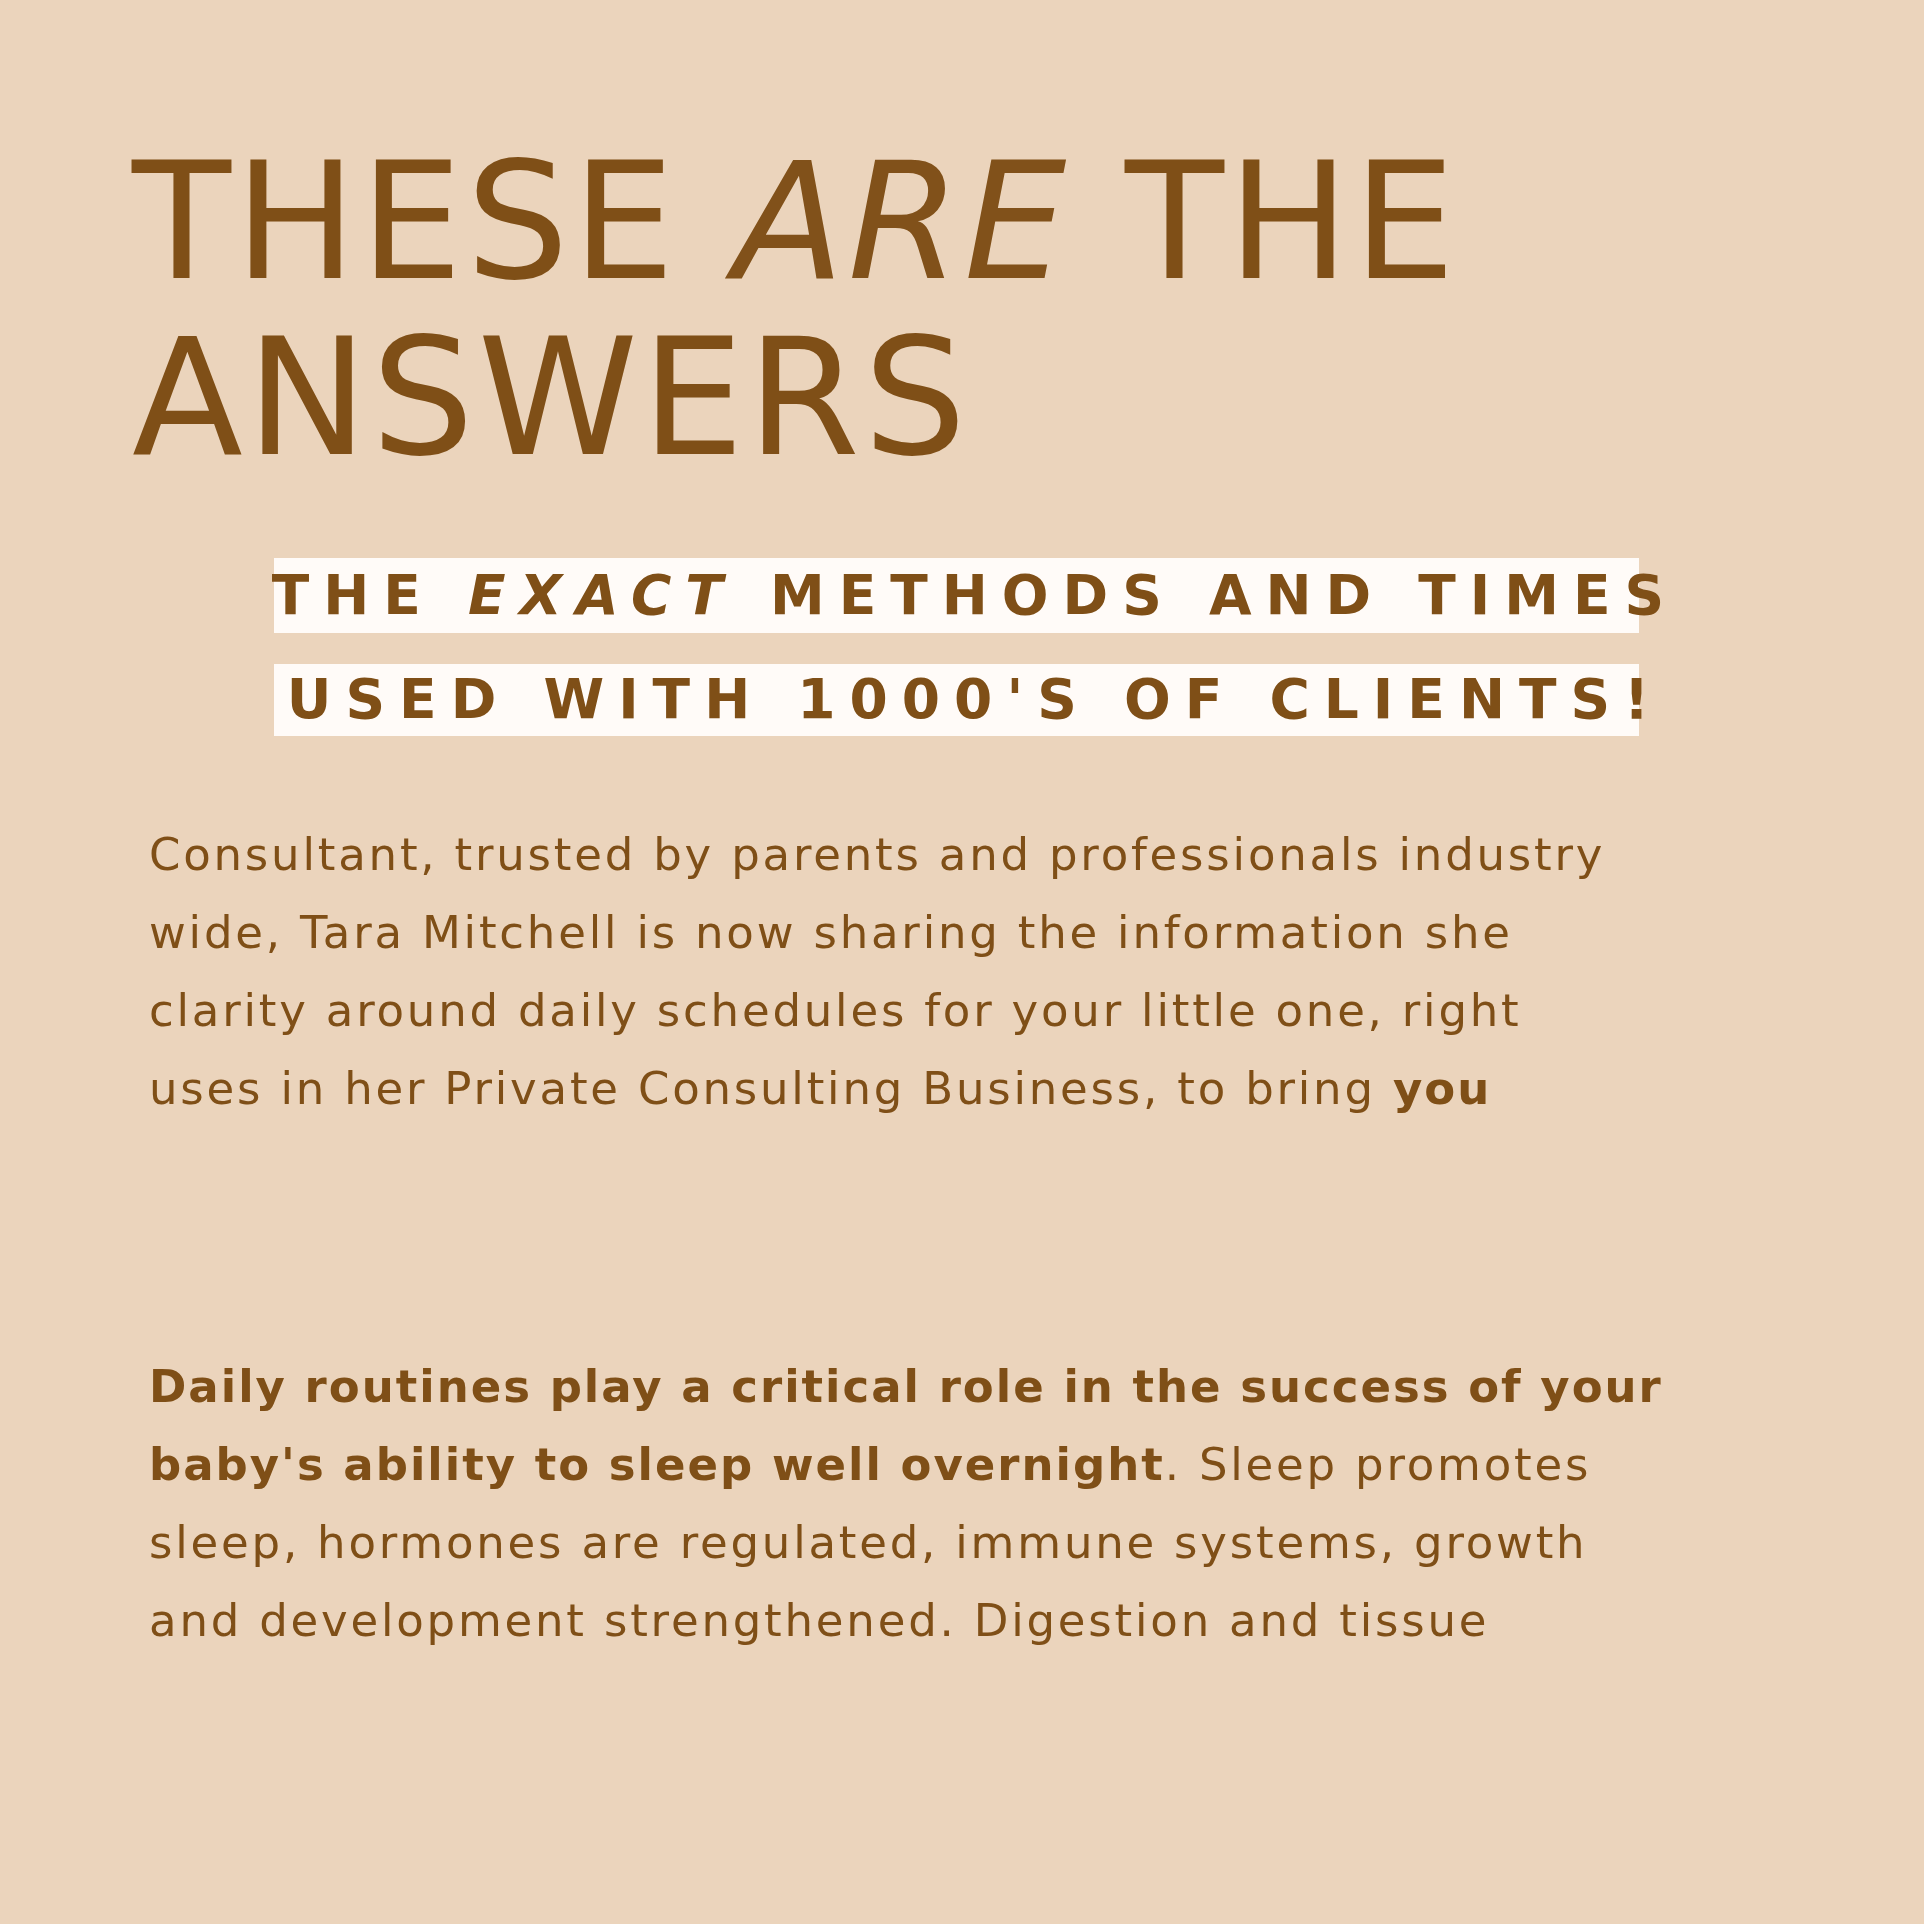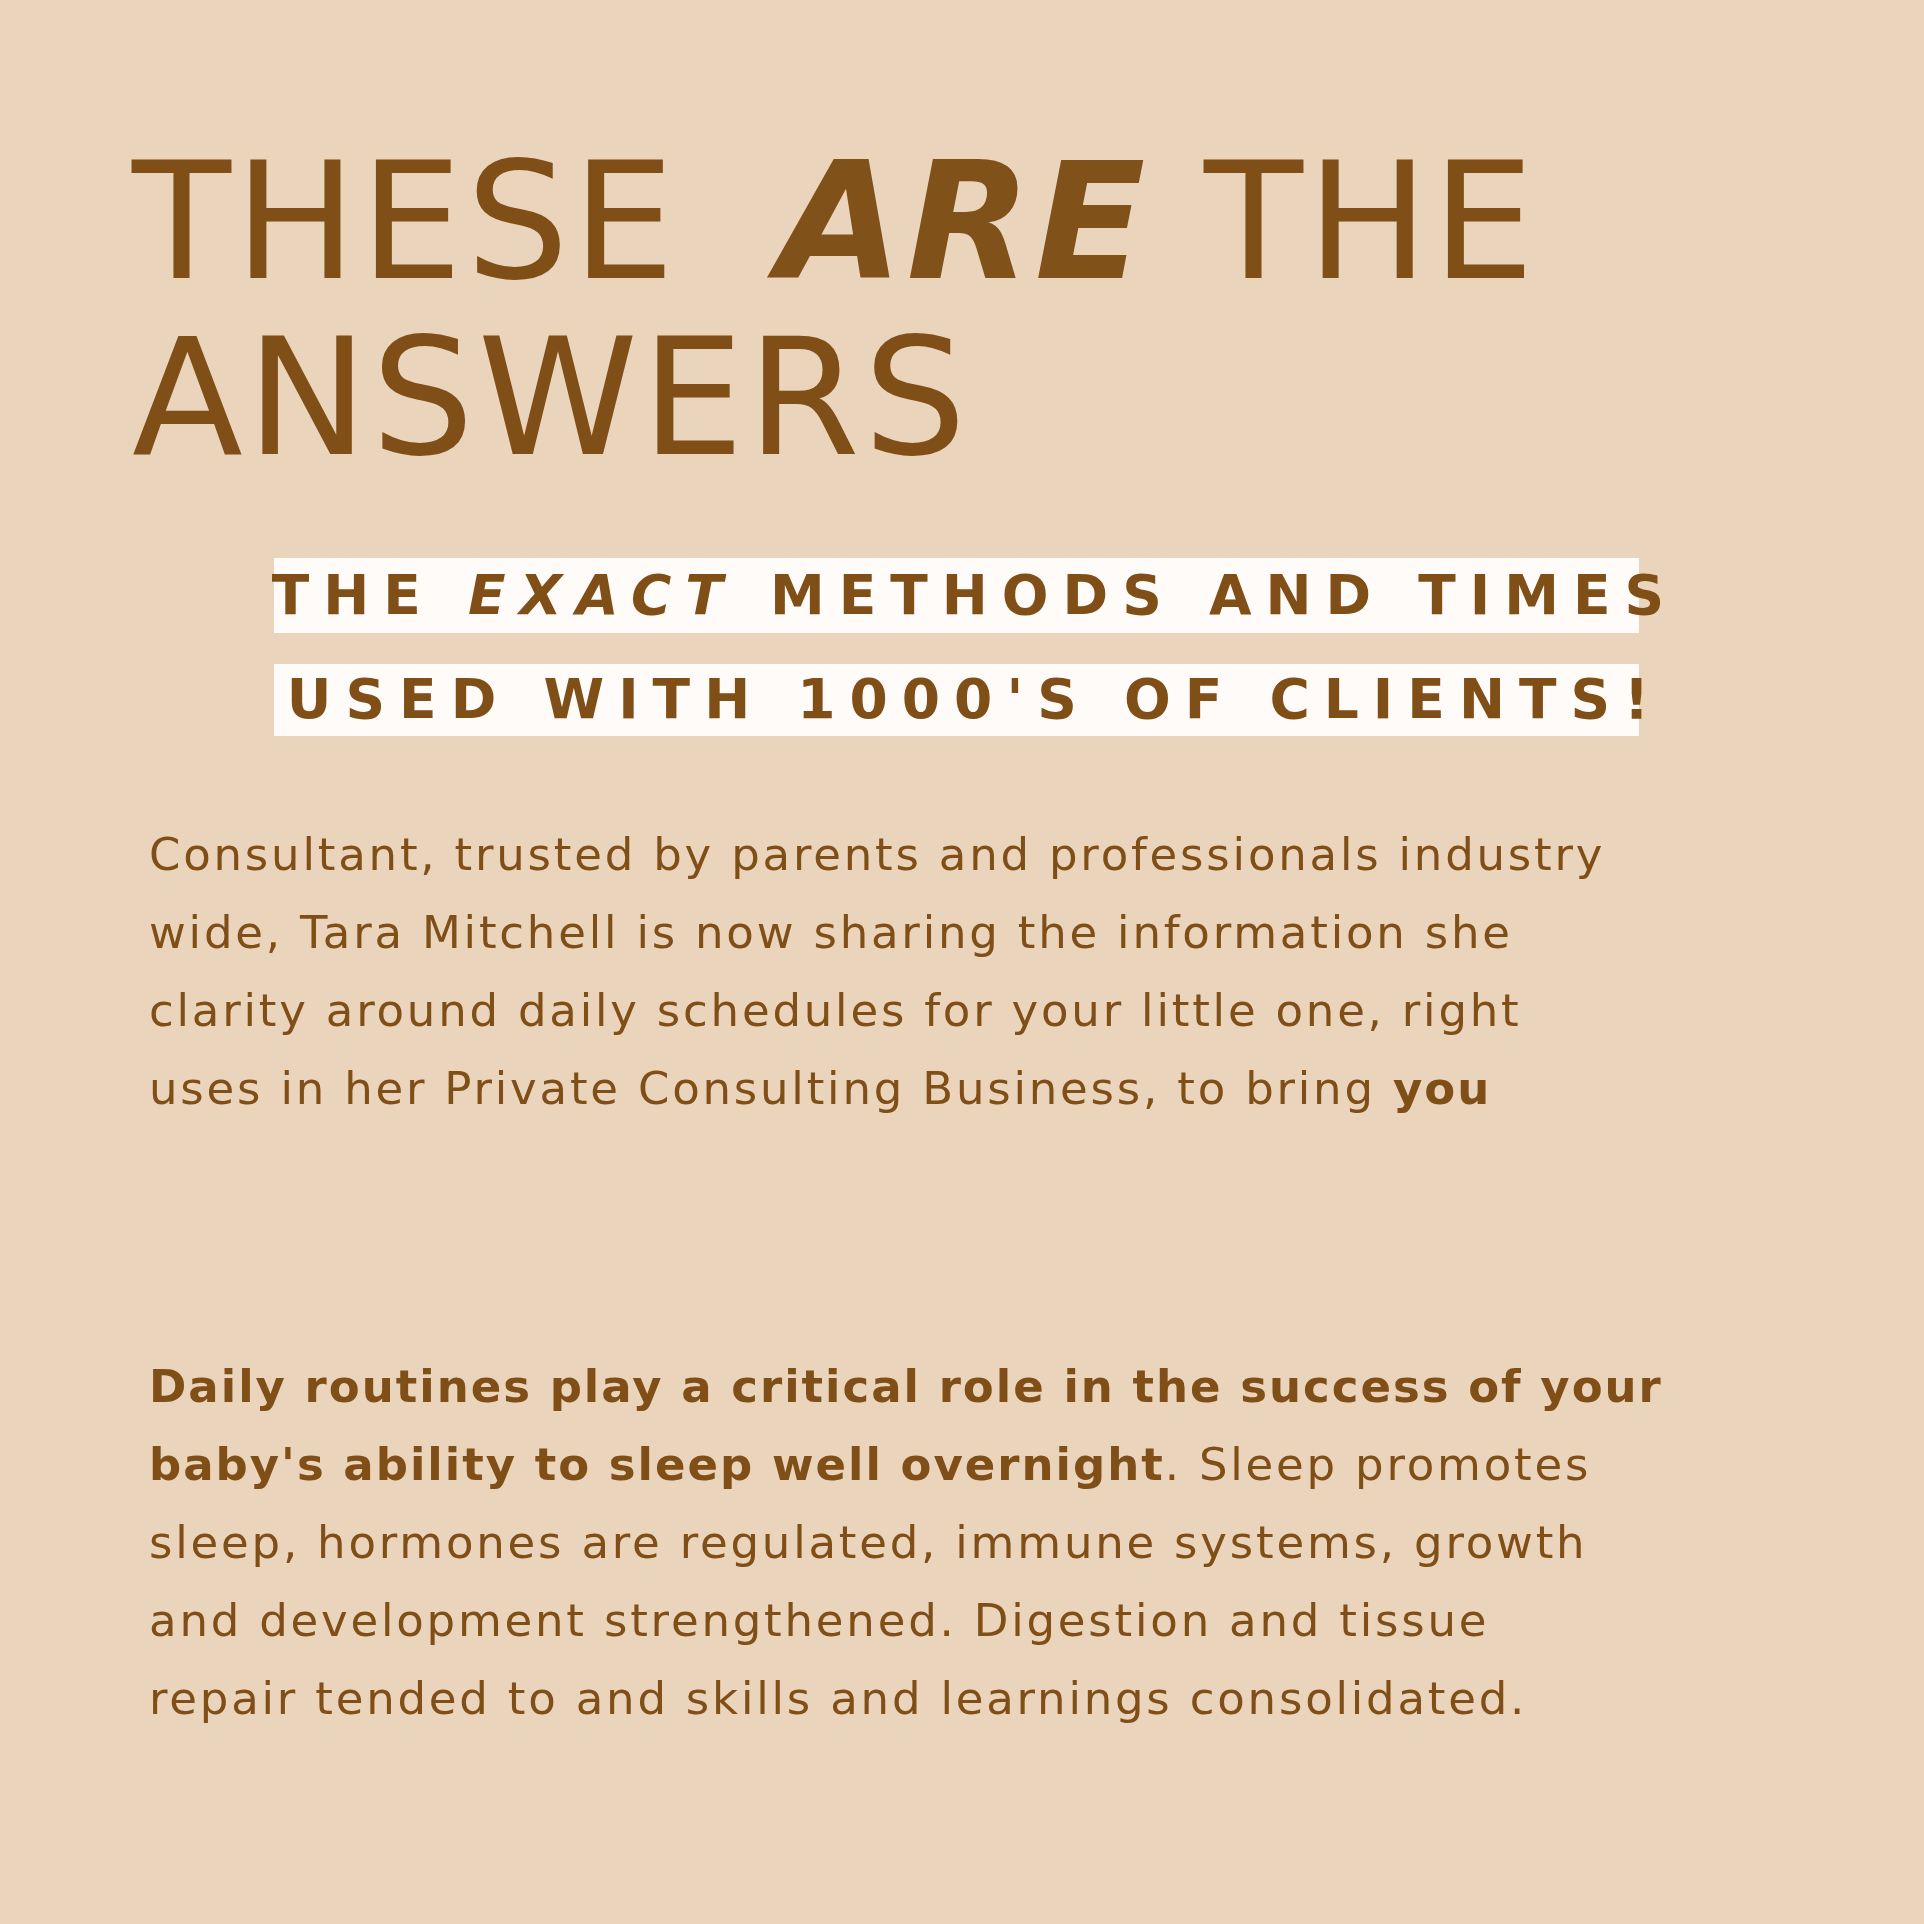--- a/index.html
+++ b/index.html
@@ -24,25 +24,24 @@
       font-weight: 400;
       font-size: 162px;
       line-height: 176px;
       letter-spacing: 3.6px;
       color: #7f4f17;
       white-space: nowrap;
     }
     .headline .line { display: block; }
     .headline .em {
       font-style: italic;
-      font-weight: 700;
+      font-weight: 400;
       font-family: "DejaVu Sans", sans-serif;
       -webkit-text-stroke: 0;
       opacity: 0.98;
-      margin-left: 44px;
     }
     .band {
       position: absolute;
       left: 274px;
       width: 1365px;
       background: #fffbf8;
     }
     .band-1 { top: 558px; height: 75px; }
     .band-2 { top: 664px; height: 72px; }
     .sub-line {
@@ -97,15 +96,14 @@
   <span class="ln">wide, Tara Mitchell is now sharing the information she</span>
   <span class="ln">clarity around daily schedules for your little one, right</span>
   <span class="ln"><span>uses in her Private Consulting Business, to bring </span><b>you</b></span>
 </div>
 
 <div class="body-text para-2">
   <span class="ln"><b>Daily routines play a critical role in the success of your</b></span>
   <span class="ln"><b>baby's ability to sleep well overnight</b><span>. Sleep promotes</span></span>
   <span class="ln">sleep, hormones are regulated, immune systems, growth</span>
   <span class="ln">and development strengthened. Digestion and tissue</span>
-  <span class="ln">repair tended to and skills and learnings consolidated.</span>
 </div>
 
 
 </body></html>

